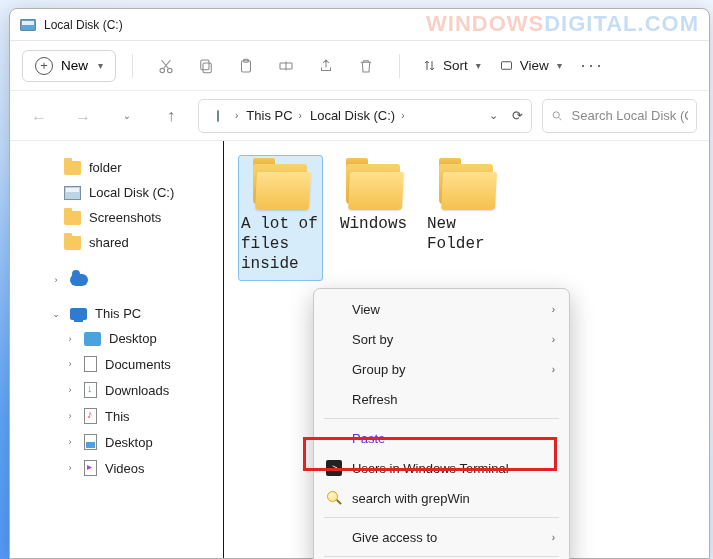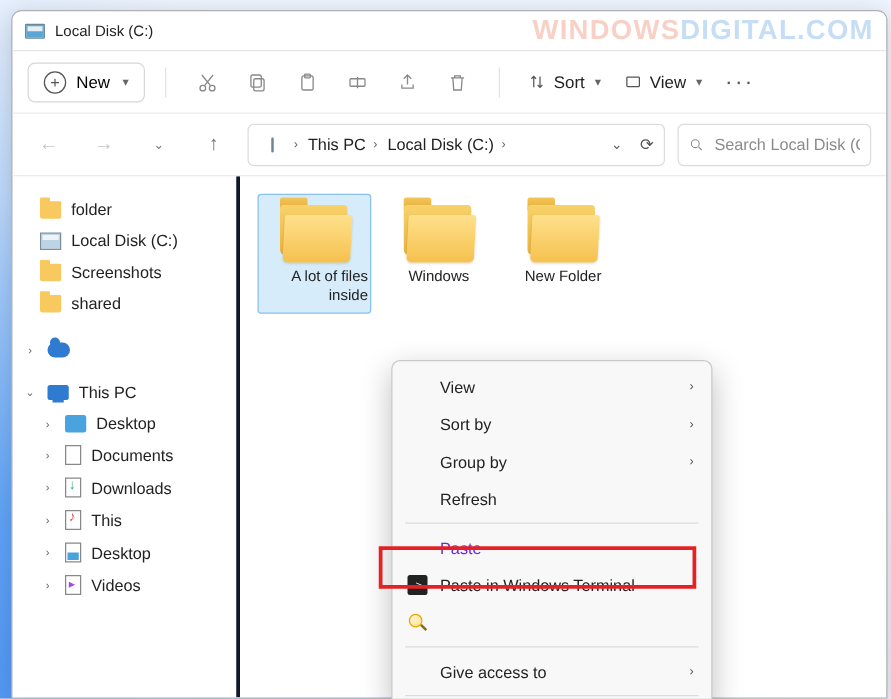--- a/index.html
+++ b/index.html
@@ -28,21 +28,21 @@
   .navarrow.disabled{color:#c6c6c6;}
   .breadcrumb { flex:1; height:34px; border:1px solid #dcdcdc; border-radius:5px; display:flex; align-items:center; padding:0 8px; gap:6px; font-size:13px; color:#222;}
   .breadcrumb .drive-ic{width:16px;height:12px;}
   .bc-item{display:flex;align-items:center;gap:4px;}
   .bc-caret{font-size:10px;color:#666;margin:0 2px;}
   .bc-right{margin-left:auto;display:flex;gap:14px;align-items:center;color:#555;font-size:13px;}
   .searchbox{height:34px;width:155px;border:1px solid #dcdcdc;border-radius:5px;display:flex;align-items:center;padding:0 8px;gap:8px;color:#8a8a8a;font-size:13px;}
   .searchbox svg{width:14px;height:14px;stroke:#8a8a8a;fill:none;stroke-width:1.6;}
   
   .body { flex:1; display:flex; overflow:hidden;}
-  .sidebar { width:182px; border-right:3px solid #0f172a; padding:10px 0 0 0; font-size:13px; color:#222; overflow:hidden;}
+  .sidebar { width:182px; border-right:1px solid #0f172a; padding:10px 0 0 0; font-size:13px; color:#222; overflow:hidden;margin-left:32px;}
   .side-grp{padding:4px 0;}
   .side-item{display:flex;align-items:center;gap:8px;padding:5px 8px 5px 22px;white-space:nowrap;}
   .side-item.lvl0{padding-left:8px;}
   .side-item .exp{width:12px;font-size:9px;color:#666;display:inline-flex;justify-content:center;}
   .fic{width:17px;height:14px;display:inline-block;position:relative;}
   .fic.folder{background:#f7c95e;border-radius:1px 1px 2px 2px;}
   .fic.folder::before{content:"";position:absolute;left:0;top:-3px;width:8px;height:4px;background:#f7c95e;border-radius:1px 1px 0 0;}
   .fic.drive{background:linear-gradient(#bcd5e6,#bcd5e6);border:1px solid #7c8f9b;}
   .fic.drive::after{content:"";position:absolute;left:1px;right:1px;top:1px;height:4px;background:#eef3f7;}
   .fic.cloud{width:18px;height:12px;background:#2f7bd1;border-radius:6px;}
@@ -61,21 +61,21 @@
   .fic.vid::after{content:"▸";position:absolute;left:2px;top:0;font-size:10px;color:#a4d;}
   
   .content{flex:1;padding:14px 14px 0 14px;position:relative;overflow:hidden;}
   .grid{display:grid;grid-template-columns:repeat(5,1fr);gap:8px 8px;}
   .item{display:flex;flex-direction:column;align-items:center;gap:4px;padding:6px 2px;border:1px solid transparent;border-radius:3px;}
   .item.selected{background:#d7ecfb;border-color:#88c0ee;}
   .bigfolder{width:62px;height:48px;position:relative;}
   .bigfolder .back{position:absolute;left:3px;top:2px;width:54px;height:40px;background:linear-gradient(#f8d26a,#e9b23f);border-radius:3px 3px 4px 4px;}
   .bigfolder .tab{position:absolute;left:3px;top:-4px;width:22px;height:10px;background:linear-gradient(#f3c559,#e6ad3a);border-radius:2px 2px 0 0;}
   .bigfolder .front{position:absolute;left:6px;top:10px;width:54px;height:38px;background:linear-gradient(#ffe08c,#f5c14e);border-radius:2px 2px 4px 4px;transform:skewX(-3deg);box-shadow:0 1px 2px rgba(0,0,0,.15);}
-  .item-label{font-size:12px;color:#222;text-align:right;line-height:1.25;max-width:96px;}
+  .item-label{font-size:16px;color:#222;text-align:left;line-height:1.25;max-width:96px;font-family:Liberation Mono, monospace;}
   
   .ctx{position:absolute;left:313px;top:288px;width:257px;background:#f8f8f8;border:1px solid #c9c9c9;border-radius:7px;box-shadow:0 8px 24px rgba(0,0,0,.25);padding:5px 0;z-index:30;font-size:13px;color:#222;}
   .ctx-item{display:flex;align-items:center;height:30px;padding:0 14px 0 38px;position:relative;}
   .ctx-item.disabled{color:#6d28d9;}
   .ctx-sep{height:1px;background:#dcdcdc;margin:4px 10px;}
   .ctx-arrow{margin-left:auto;font-size:10px;color:#555;}
   .ctx-ic{position:absolute;left:12px;width:16px;height:16px;display:flex;align-items:center;justify-content:center;}
   .ctx-ic.term{background:#222;border-radius:2px;}
   .ctx-ic.term::after{content:">";color:#fff;font-size:9px;position:relative;left:1px;}
   .ctx-ic.mag{}
@@ -299,24 +299,25 @@
     </div>
   <div class="ctx-item">
       <span>Refresh</span>
     </div>
   <div class="ctx-sep"></div>
   <div class="ctx-item disabled">
       <span>Paste</span>
     </div>
   <div class="ctx-item">
       <span class="ctx-ic term"></span>
-      <span>Paste in Windows Terminal</span>
+      <span>Users in Windows Terminal</span>
     </div>
   <div class="ctx-item">
       <span class="ctx-ic mag"></span>
+      <span>search with grepWin</span>
     </div>
   <div class="ctx-sep"></div>
   <div class="ctx-item">
       <span>Give access to</span>
       <span class="ctx-arrow">›</span>
     </div>
   <div class="ctx-sep"></div>
 
 </div>
 

